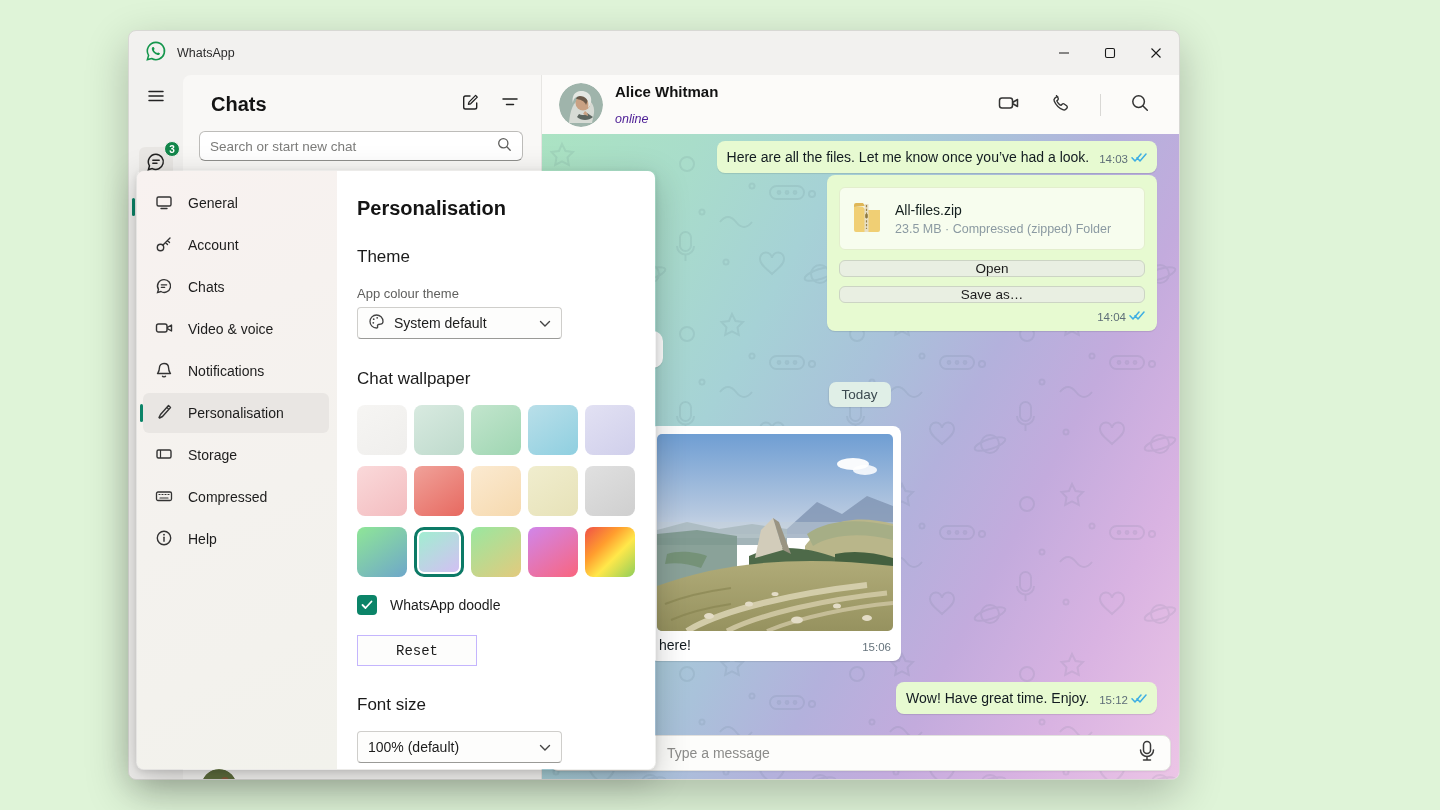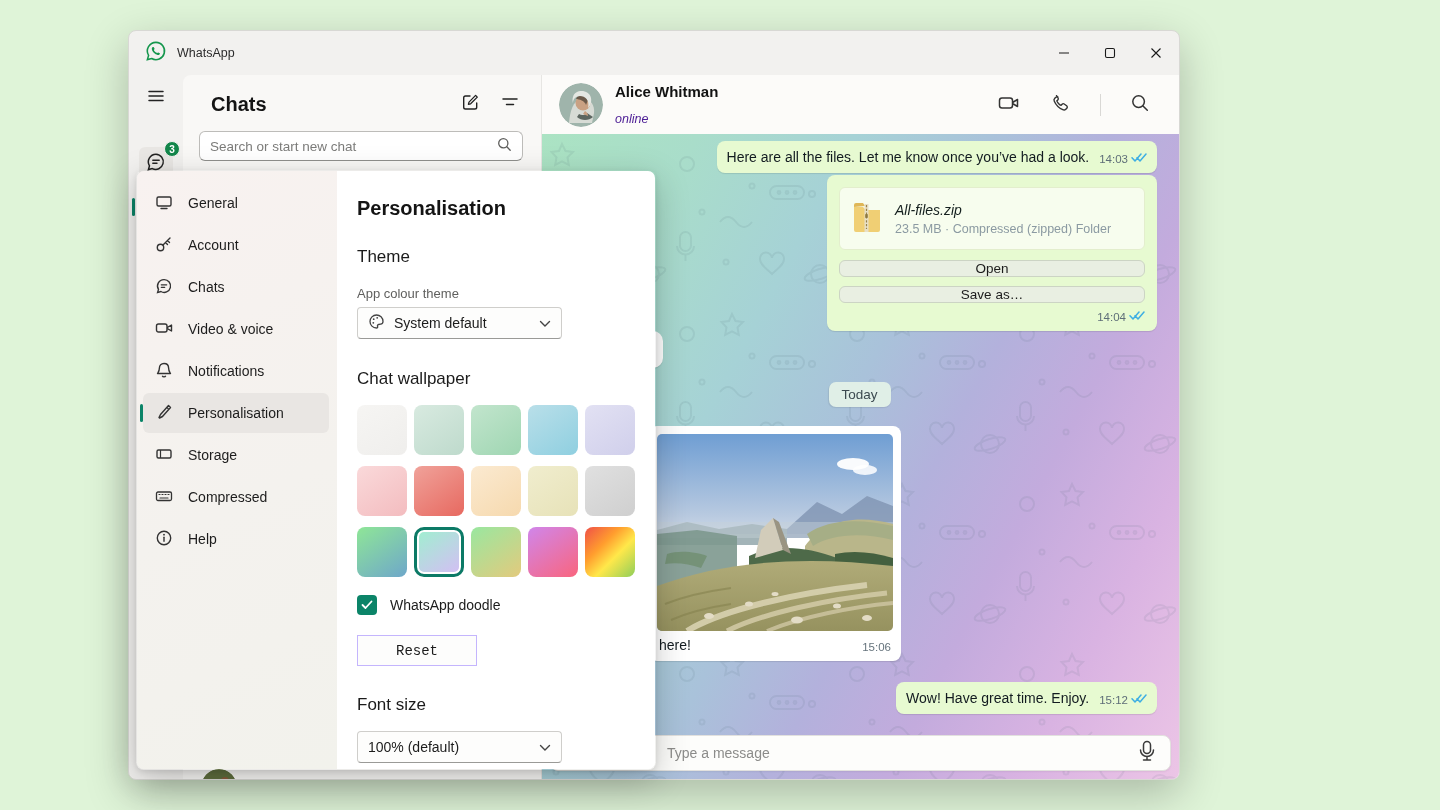--- a/index.html
+++ b/index.html
@@ -57,21 +57,21 @@
 
   .msg { position:absolute; border-radius:8px; font-size:14px; color:#121b20; }
   .out { background:#e7fad1; box-shadow:0 1px 1px rgba(0,0,0,.10); }
   .in  { background:#ffffff; box-shadow:0 1px 1px rgba(0,0,0,.10); }
   .meta { display:inline-flex; align-items:center; gap:3px; font-size:11.5px; color:#5e6e78; }
   .bubble-line { display:flex; align-items:flex-end; gap:10px; padding:8px 10px;border-radius:13px; }
 
   .msg-m1 { top:7px; right:22px; }
   .msg-file { top:41px; right:22px; width:330px; padding:12px 12px 8px 12px; }
   .filecard { background:#f7fdee; border:1px solid #e3eecd; border-radius:6px; padding:12px 12px; display:flex; gap:13px; align-items:center; }
-  .fname { font-size:14px; color:#15201f;font-style:italic; }
+  .fname { font-size:14px; color:#15201f; }
   .fmeta { font-size:12.5px; color:#8b9aa2; margin-top:4px; }
   .filebtns { display:flex; gap:9px; margin-top:10px;flex-direction:column; }
   .filebtn { flex:1; height:31px; border-radius:6px; background:#e9efe2; border:1px solid #ccd4c4;
     display:flex; align-items:center; justify-content:center; font-size:13.5px; color:#1c1c1c; }
   .file-meta-row { display:flex; justify-content:flex-end; margin-top:7px; }
 
   .today-pill { position:absolute; top:248px; left:50%; transform:translateX(-1px) translateX(-50%);
     background:#e0efe7; border-radius:7px; padding:5px 13px; font-size:13.5px; color:#3c4a50; box-shadow:0 1px 1px rgba(0,0,0,.08); }
 
   .sliver { position:absolute; left:59px; top:197px; width:62px; height:37px; background:#fff;

